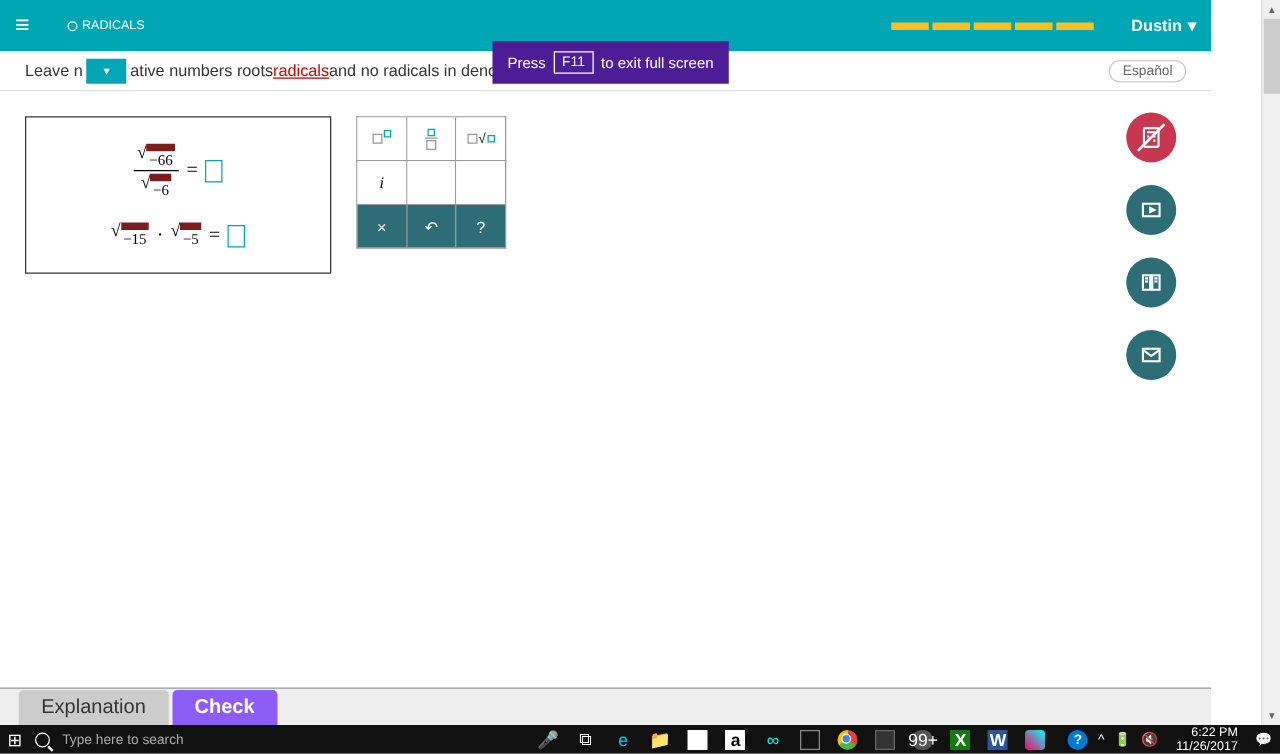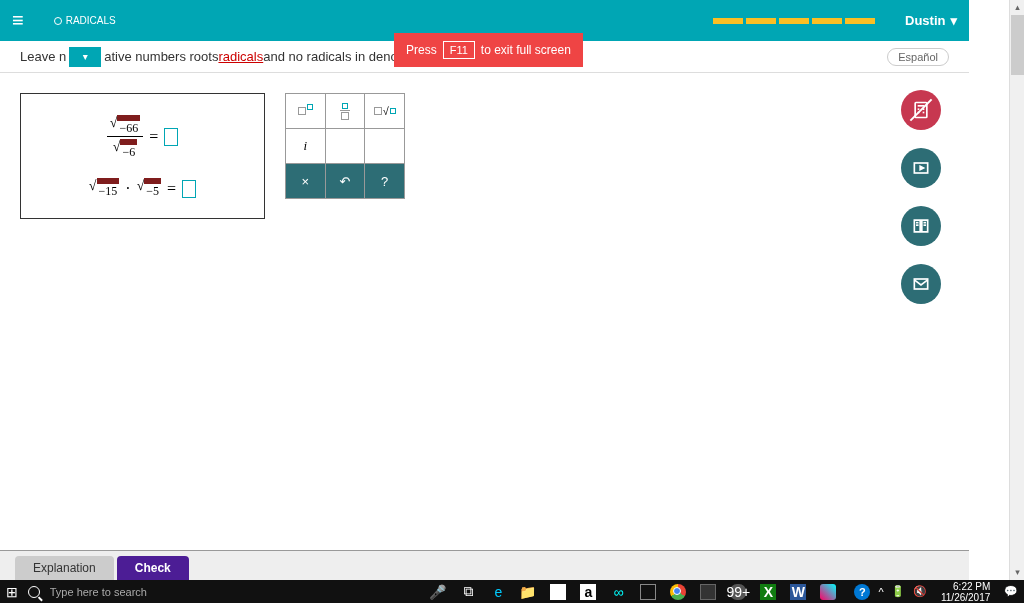--- a/index.html
+++ b/index.html
@@ -18,21 +18,21 @@
 .header-title { font-size: 13px; font-weight: bold; margin-top: 1px; }
 .progress-bars { display: flex; gap: 3px; margin-left: auto; margin-right: 30px; }
 .progress-bars span { width: 30px; height: 6px; background: #fbbf24; }
 .user { font-size: 13px; font-weight: bold; display: flex; align-items: flex-start; gap: 5px; }
 
 .toolbar { border-bottom: 1px solid #ddd; height: 32px; display: flex; align-items: center; padding: 0 20px; font-size: 13px; color: #333; position: relative; }
 .toolbar .link { color: #c00; text-decoration: underline; }
 .toolbar-dropdown { width: 32px; height: 20px; background: #00a6b4; margin: 0 3px; display: inline-flex; align-items: center; justify-content: center; color: #fff; font-size: 10px; }
 .espanol-btn { margin-left: auto; font-size: 11px; border: 1px solid #ccc; border-radius: 10px; padding: 2px 10px; color: #666; background: #fff; }
 
-.fullscreen-tip { position: absolute; top: 33px; left: 394px; background: #ef4444; color: #fff; font-size: 12px; padding: 8px 12px; display: flex; align-items: center; gap: 6px; z-index: 100; }
+.fullscreen-tip { position: absolute; top: 33px; left: 394px; background: #4c1d95; color: #fff; font-size: 12px; padding: 8px 12px; display: flex; align-items: center; gap: 6px; z-index: 100; }
 .f11-key { border: 1px solid #fff; padding: 2px 6px; font-size: 11px; }
 
 .content { padding: 20px; display: flex; gap: 20px; }
 .problem-box { border: 1px solid #333; width: 245px; height: 126px; padding: 15px; display: flex; flex-direction: column; justify-content: center; align-items: center; gap: 18px; }
 .equation { display: flex; align-items: center; gap: 6px; font-family: 'Times New Roman', serif; }
 .frac { display: inline-flex; flex-direction: column; align-items: center; }
 .frac .top, .frac .bot { padding: 0 3px; }
 .frac .line { width: 100%; border-top: 1px solid #000; }
 .sqrt { display: inline-flex; align-items: flex-start; }
 .sqrt-sym { font-size: 14px; }
@@ -52,23 +52,23 @@
 .key .tpl-sqrt { display: flex; align-items: center; gap: 1px; }
 
 .side-tools { position: absolute; right: 28px; top: 90px; display: flex; flex-direction: column; gap: 18px; }
 .tool-btn { width: 40px; height: 40px; border-radius: 50%; display: flex; align-items: center; justify-content: center; color: #fff; cursor: pointer; }
 .tool-btn.red { background: #c73850; position: relative; }
 .tool-btn.red::after { content: ""; position: absolute; width: 30px; height: 2px; background: #fff; transform: rotate(-45deg); }
 .tool-btn.teal { background: #2d6d75; }
 .tool-btn svg { width: 20px; height: 20px; }
 
 .footer { position: absolute; bottom: 0; left: 0; width: 969px; height: 30px; background: #eee; border-top: 1px solid #999; display: flex; align-items: flex-end; padding-left: 15px; }
-.foot-tab { padding: 5px 18px; font-size: 12px; border-radius: 4px 4px 0 0; margin-right: 3px; cursor: pointer; }
+.foot-tab { padding: 5px 18px; font-size: 16px; border-radius: 4px 4px 0 0; margin-right: 3px; cursor: pointer; }
 .foot-tab.expl { background: #ccc; color: #333; }
-.foot-tab.chk { background: #4c1d95; color: #fff; font-weight: bold; }
+.foot-tab.chk { background: #8b5cf6; color: #fff; font-weight: bold; }
 
 .taskbar { position: absolute; bottom: 0; left: 0; width: 1024px; height: 23px; background: #111; display: flex; align-items: center; color: #fff; font-size: 11px; padding: 0 6px; gap: 10px; }
 .taskbar .win { font-size: 14px; }
 .taskbar .search-icon { width: 12px; height: 12px; border: 1.5px solid #fff; border-radius: 50%; position: relative; }
 .taskbar .search-icon::after { content: ""; position: absolute; width: 5px; height: 1.5px; background: #fff; bottom: -3px; right: -4px; transform: rotate(45deg); }
 .taskbar .search-text { color: #aaa; margin-right: auto; }
 .taskbar .tb-icons { display: flex; gap: 14px; align-items: center; margin-right: 8px; }
 .taskbar .tb-icon { width: 16px; height: 16px; display: flex; align-items: center; justify-content: center; font-size: 14px; }
 .tb-edge { color: #0cf; }
 .tb-folder { color: #ffd060; }

